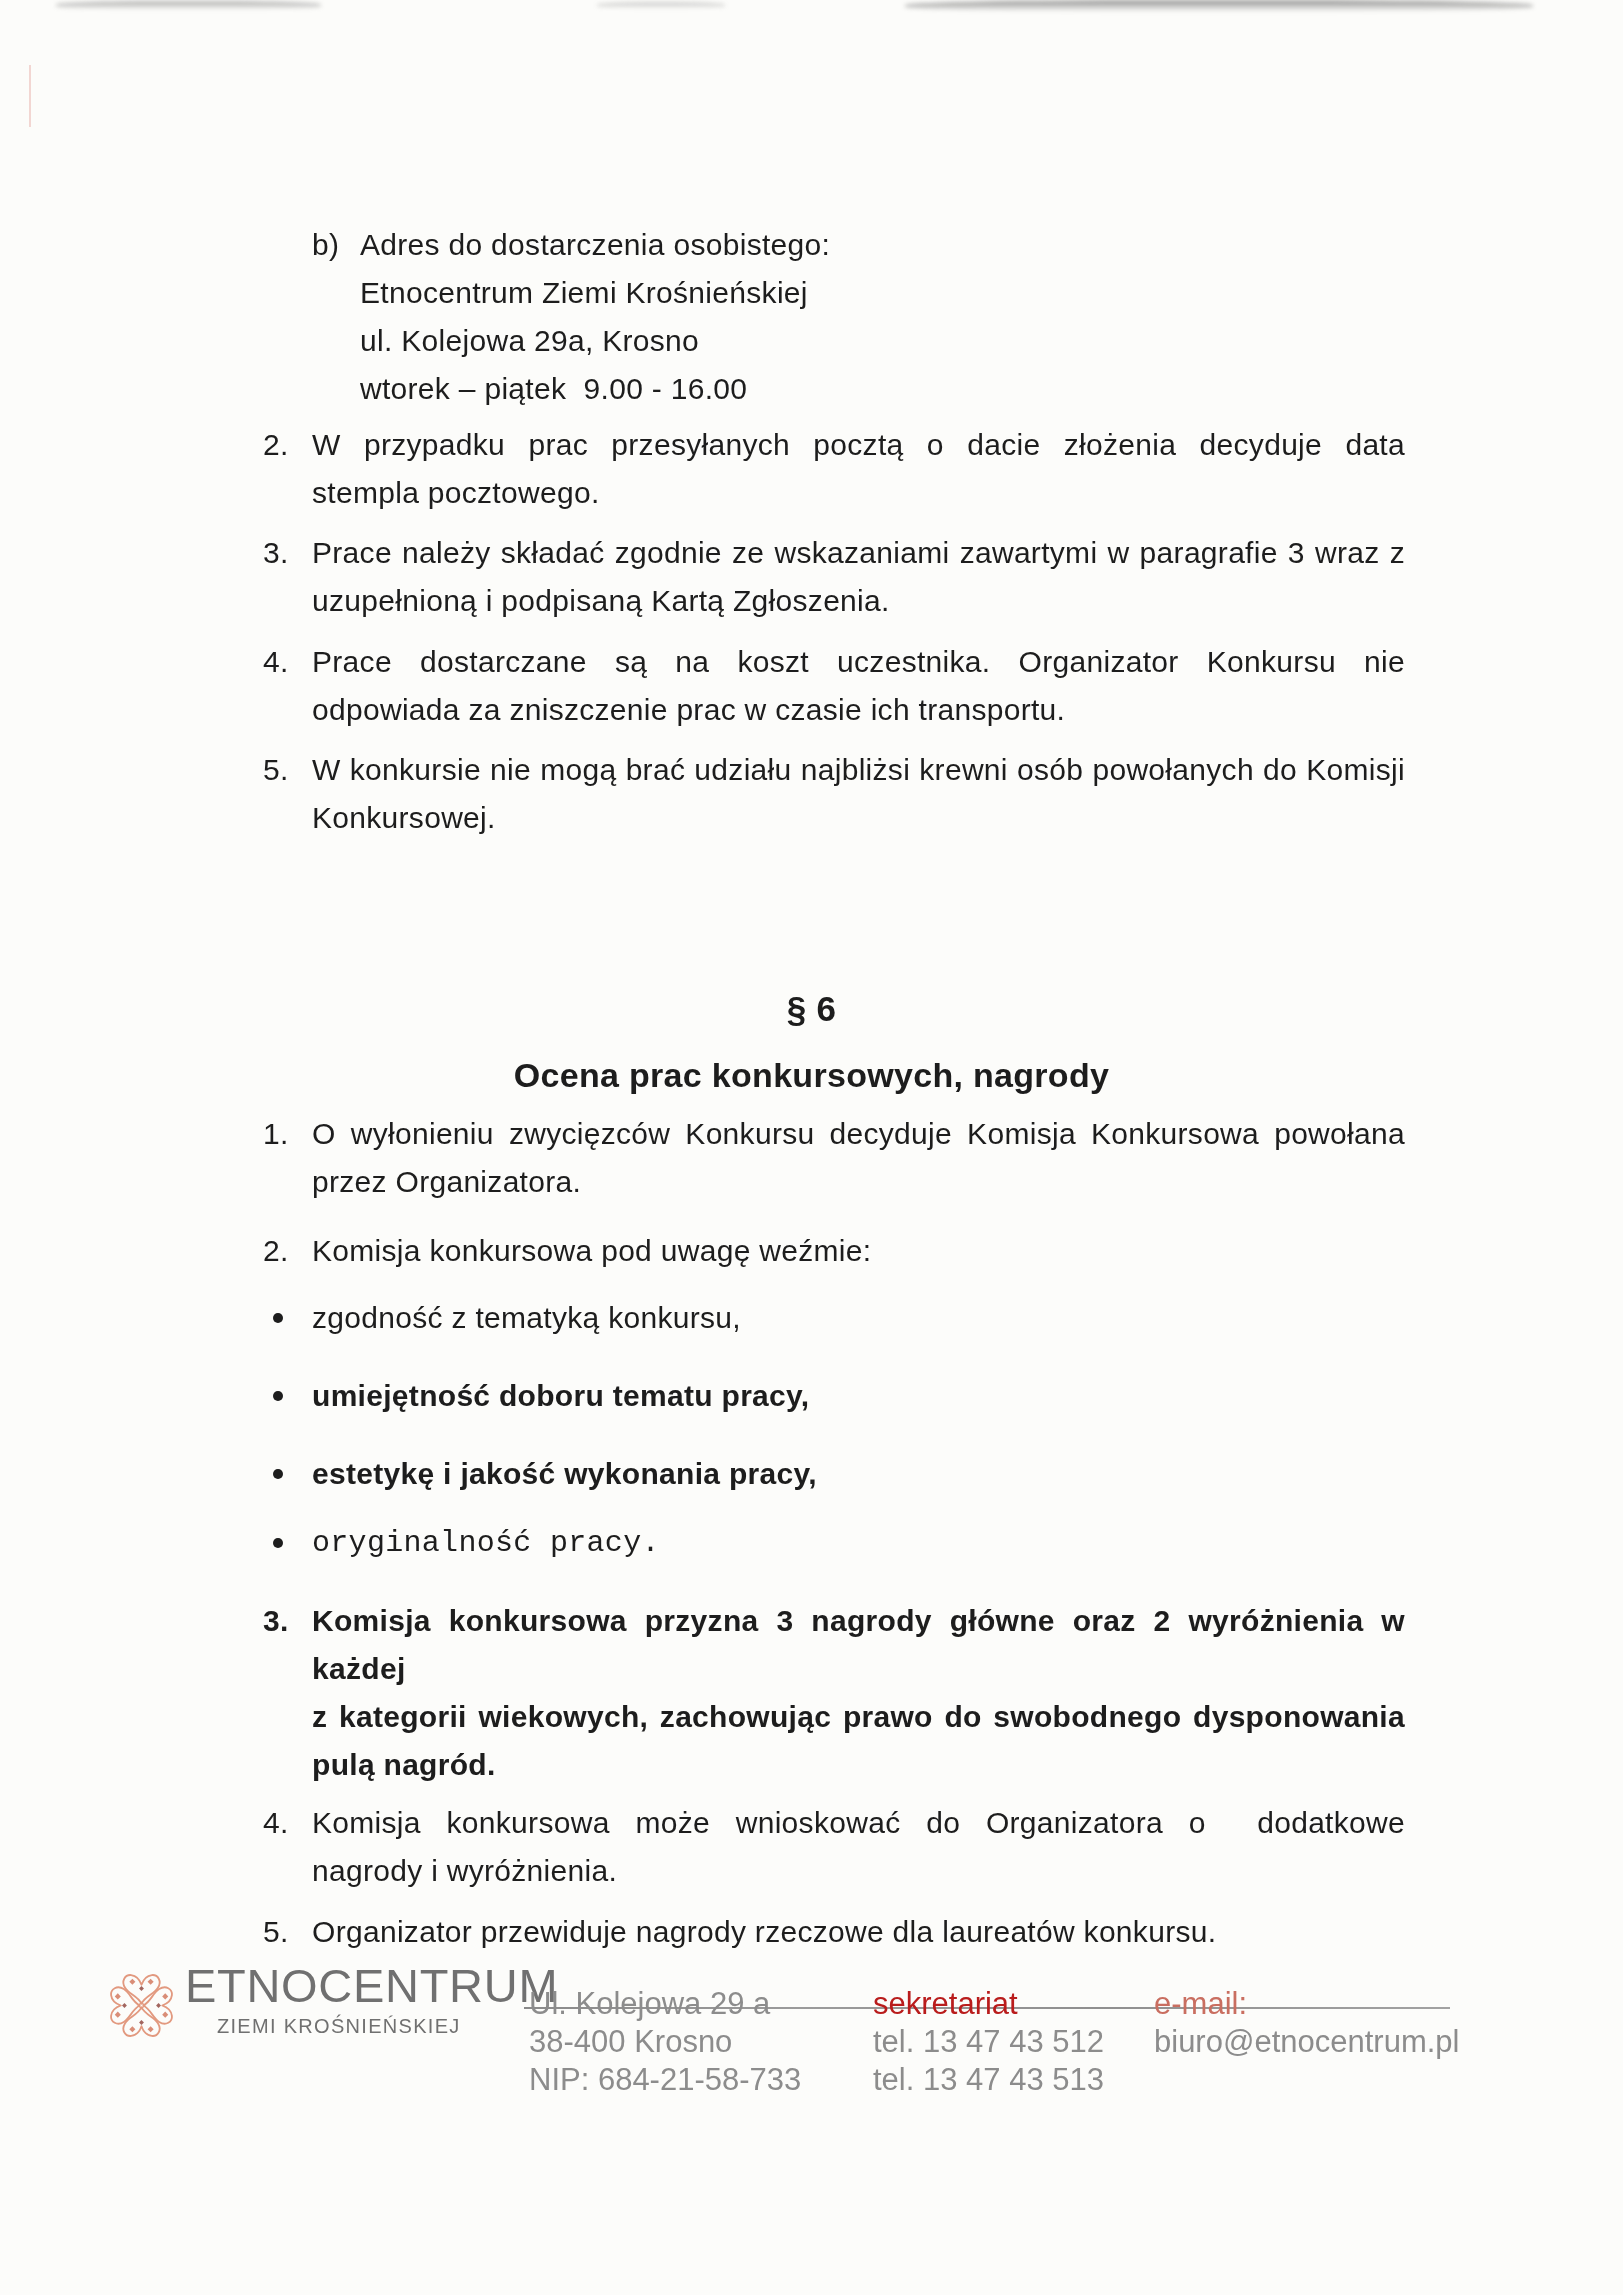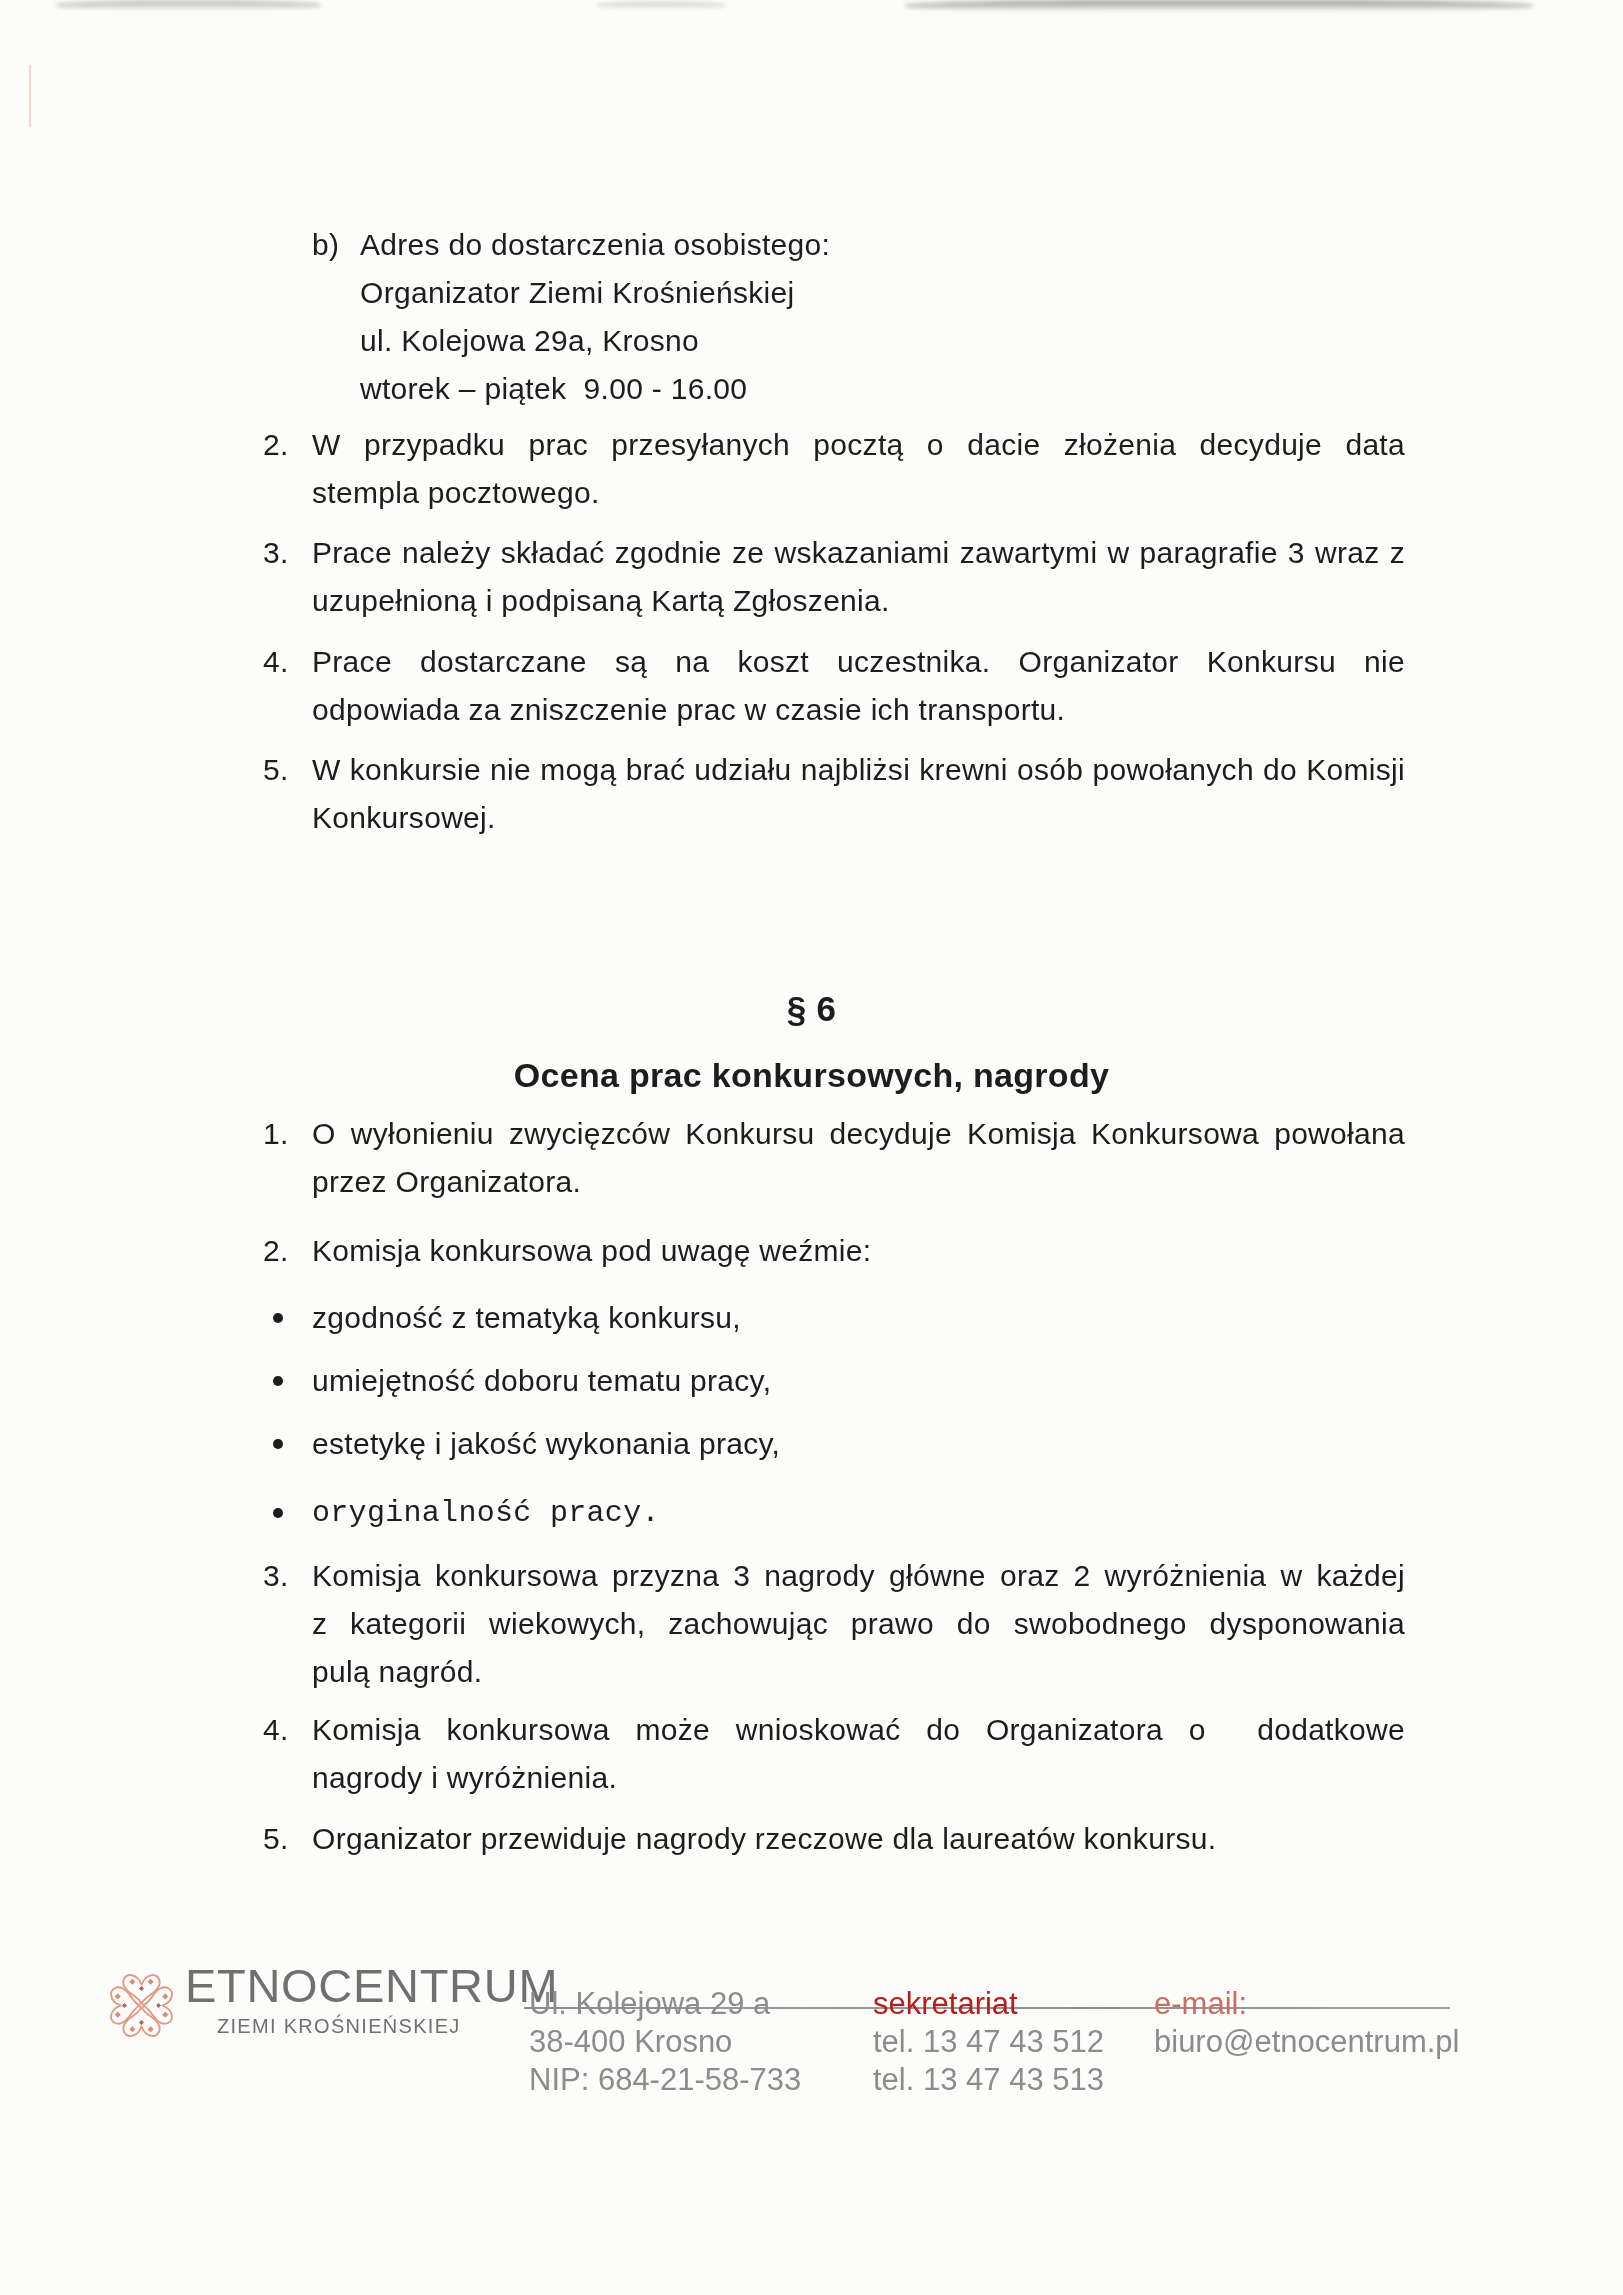--- a/index.html
+++ b/index.html
@@ -33,21 +33,21 @@
   .li .num{flex:0 0 49px;}
   .b-item{margin-left:49px;}
   .b-item .num{flex:0 0 48px;}
   .li .body{flex:1;min-width:0;}
   .jline{white-space:normal;}
   .just .jline:not(.last){text-align:justify;text-align-last:justify;}
   .bullet .num{position:relative;}
   .dot{position:absolute;left:9.8px;top:19px;width:9.8px;height:9.8px;border-radius:50%;background:#1d1d1d;}
 
   .mt12{margin-top:7.9px;} .mt16{margin-top:10.5px;} .mt19{margin-top:12.4px;}
-  .mt27{margin-top:15px;} .mt28{margin-top:18.3px;} .mt32{margin-top:21px;font-family:Liberation Mono, monospace;} .mt33{margin-top:21.6px;}
+  .mt27{margin-top:30px;font-weight:bold;} .mt28{margin-top:18.3px;} .mt32{margin-top:21px;font-family:Liberation Mono, monospace;} .mt33{margin-top:21.6px;}
 
   .h1,.h2{font-weight:bold;text-align:center;padding-right:45px;letter-spacing:0.3px;}
   .h1{margin-top:143px;font-size:35px;}
   .h2{margin-top:18.3px;font-size:34px;}
 
   
   .footer{position:absolute;left:0;top:0;width:100%;height:100%;pointer-events:none;}
   .logo{position:absolute;left:105px;top:1966px;width:73px;height:79px;}
   .brand1{position:absolute;left:185px;top:1964px;font-size:47px;line-height:43px;
     letter-spacing:0.7px;color:#707070;}
@@ -71,21 +71,21 @@
   <div class="scan-bar a2"></div>
   <div class="scan-bar a3"></div>
   <div class="scan-streak"></div>
 
   <div class="content">
 
     <div class="li b-item">
       <span class="num">b)</span>
       <div class="body">
           <div class="jline">Adres do dostarczenia osobistego:</div>
-          <div class="jline">Organizator Ziemi Krośnieńskiej</div>
+          <div class="jline">Etnocentrum Ziemi Krośnieńskiej</div>
           <div class="jline">ul. Kolejowa 29a, Krosno</div>
           <div class="jline last">wtorek – piątek &nbsp;9.00 - 16.00</div>
         </div>
     </div>
 
     <div class="li just mt12">
       <span class="num">2.</span>
       <div class="body">
           <div class="jline">W przypadku prac przesyłanych pocztą o dacie złożenia decyduje data</div>
           <div class="jline last">stempla pocztowego.</div>

